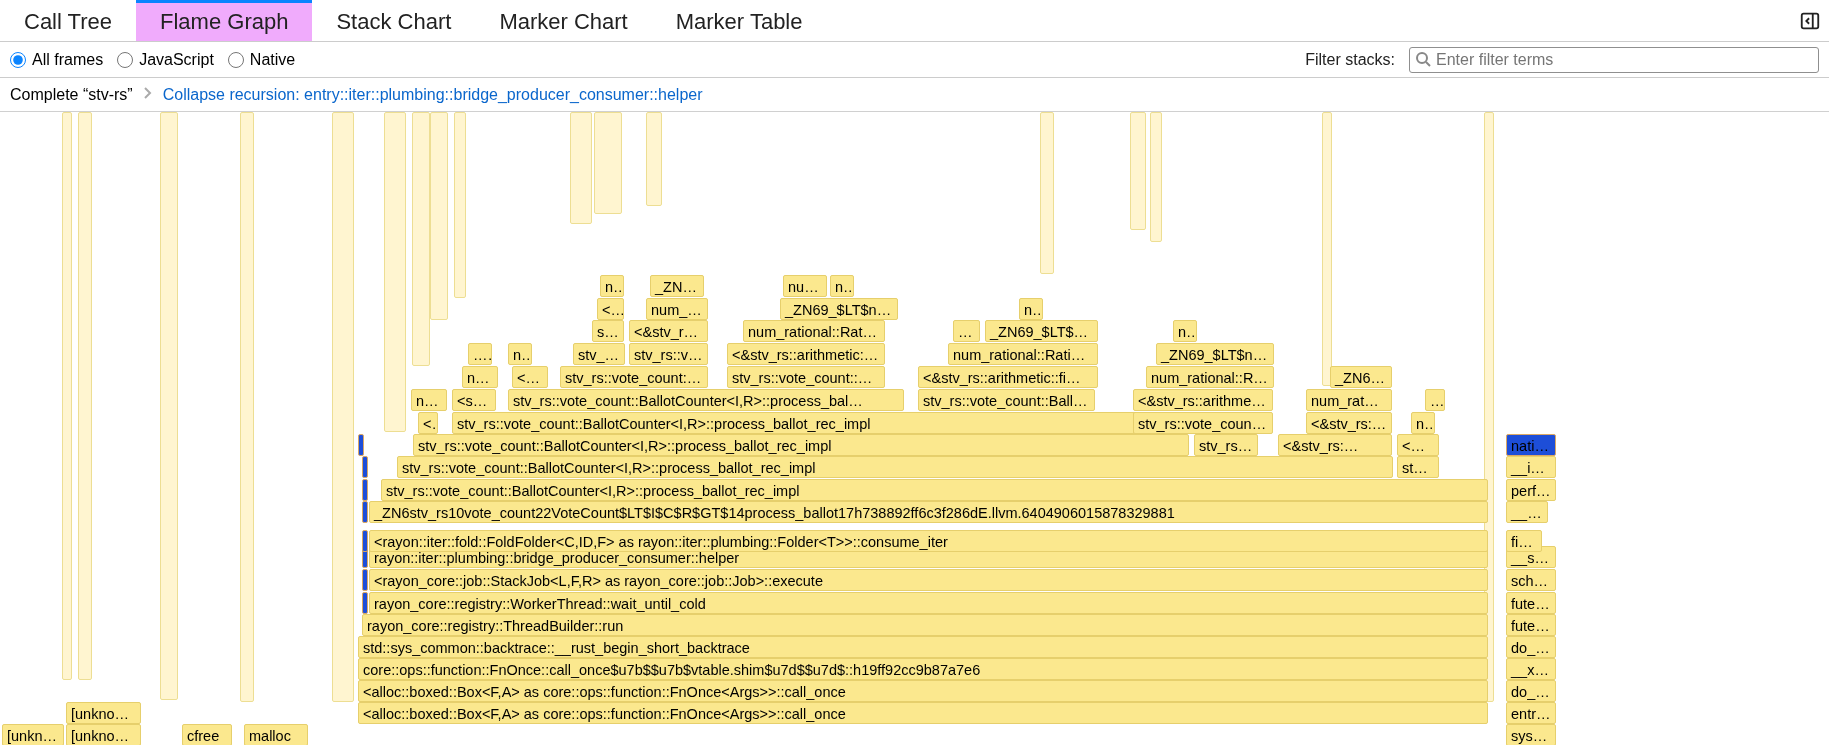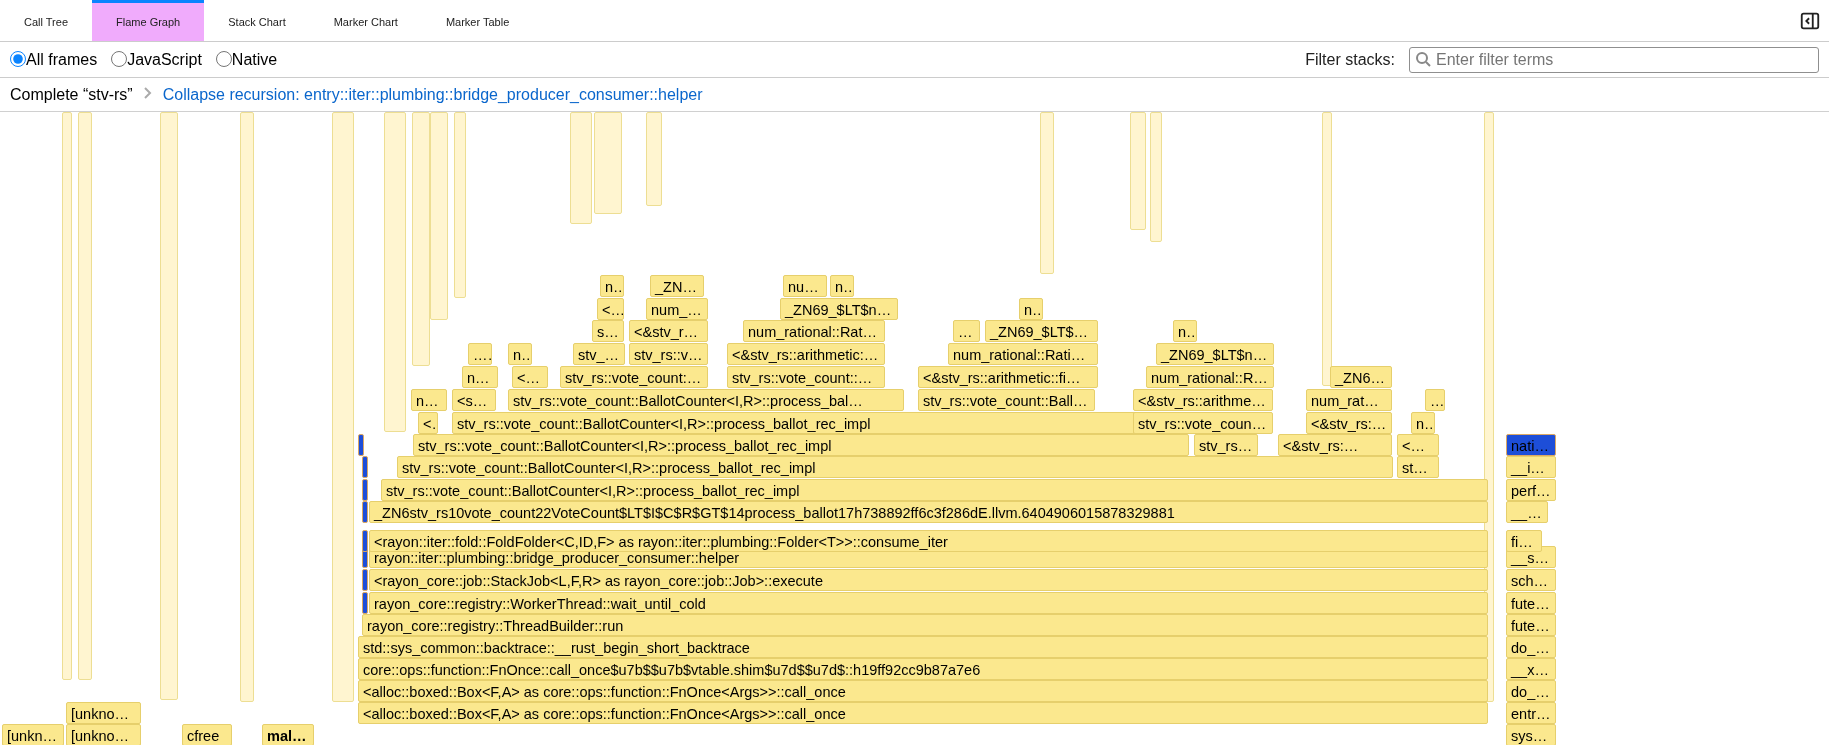--- a/index.html
+++ b/index.html
@@ -1,29 +1,29 @@
 <!DOCTYPE html>
 <html><head>
 <meta charset="utf-8">
 <style>
   * { box-sizing: border-box; margin: 0; padding: 0; }
   html, body { width: 1829px; height: 745px; font-family: -apple-system, "Segoe UI", Arial, sans-serif; font-size: 15px; background: #fff; color: #000; overflow: hidden; }
 
   
   .tabs { display: flex; align-items: stretch; height: 42px; border-bottom: 1px solid #ccc; padding-right: 8px; }
-  .tab { padding: 0 24px; display: flex; align-items: center; font-size: 11px; color: #222; cursor: pointer; border-top: 3px solid transparent; background: #f5f5f5; }
+  .tab { padding: 0 24px; display: flex; align-items: center; font-size: 22px; color: #222; cursor: pointer; border-top: 3px solid transparent; background: #f5f5f5; }
   .tab.active { background: #f0abfc; border-top: 3px solid #0a84ff; font-weight: 500; }
   .tab:not(.active) { background: transparent; }
   .tabs-spacer { flex: 1; }
   .tabs-icon { width: 22px; height: 22px; align-self: center; }
 
   
   .filter-row { display: flex; align-items: center; height: 36px; border-bottom: 1px solid #ccc; padding: 0 10px; gap: 14px; font-size: 16px; }
   .radio-group { display: flex; align-items: center; gap: 14px; }
-  .radio-item { display: flex; align-items: flex-start; cursor: pointer; }
+  .radio-item { display: flex; align-items: center; gap: 6px; cursor: pointer; }
   .radio-item input { accent-color: #0a84ff; width: 16px; height: 16px; }
   .filter-row .spacer { flex: 1; }
   .filter-label { color: #222; }
   .filter-input-wrap { position: relative; width: 410px; }
   .filter-input { width: 100%; height: 26px; border: 1px solid #8f8f8f; border-radius: 3px; padding-left: 26px; font-size: 16px; }
   .filter-input-wrap .search-icon { position: absolute; left: 6px; top: 4px; width: 16px; height: 16px; color: #888; }
 
   
   .breadcrumb-row { display: flex; align-items: center; height: 34px; padding: 0 10px; gap: 10px; border-bottom: 1px solid #d0d0d0; font-size: 16px; }
   .breadcrumb-link { color: #0a66cc; text-decoration: none; cursor: pointer; }
@@ -109,21 +109,21 @@
     <div class="frame ghost tiny" style="left: 646px; width: 16px; top: 0px; height: 94px;"></div>
     <div class="frame ghost tiny" style="left: 1040px; width: 14px; top: 0px; height: 162px;"></div>
     <div class="frame ghost tiny" style="left: 1130px; width: 16px; top: 0px; height: 118px;"></div>
     <div class="frame ghost tiny" style="left: 1150px; width: 12px; top: 0px; height: 130px;"></div>
     <div class="frame ghost tiny" style="left: 1322px; width: 10px; top: 0px; height: 274px;"></div>
     <div class="frame ghost tiny" style="left: 1484px; width: 10px; top: 0px; height: 590px;"></div>
     <div class="row" style="top: 612px;">
       <div class="frame" title="[unkno…" style="left: 2px; width: 62px;">[unkno…</div>
       <div class="frame" title="[unknown]" style="left: 66px; width: 75px;">[unknown]</div>
       <div class="frame" title="cfree" style="left: 182px; width: 50px;">cfree</div>
-      <div class="frame" title="malloc" style="left: 262px; width: 52px; font-weight: bold;">malloc</div>
+      <div class="frame" title="malloc" style="left: 244px; width: 64px;">malloc</div>
       <div class="frame" title="syscall" style="left: 1506px; width: 50px;">syscall</div>
     </div>
     <div class="row" style="top: 590px;">
       <div class="frame" title="[unknown]" style="left: 66px; width: 75px;">[unknown]</div>
       <div class="frame" title="&lt;alloc::boxed::Box&lt;F,A&gt; as core::ops::function::FnOnce&lt;Args&gt;&gt;::call_once" style="left: 358px; width: 1130px;">&lt;alloc::boxed::Box&lt;F,A&gt; as core::ops::function::FnOnce&lt;Args&gt;&gt;::call_once</div>
       <div class="frame" title="entry…" style="left: 1506px; width: 50px;">entry…</div>
     </div>
     <div class="row" style="top: 568px;">
       <div class="frame" title="&lt;alloc::boxed::Box&lt;F,A&gt; as core::ops::function::FnOnce&lt;Args&gt;&gt;::call_once" style="left: 358px; width: 1130px;">&lt;alloc::boxed::Box&lt;F,A&gt; as core::ops::function::FnOnce&lt;Args&gt;&gt;::call_once</div>
       <div class="frame" title="do_sy…" style="left: 1506px; width: 50px;">do_sy…</div>

